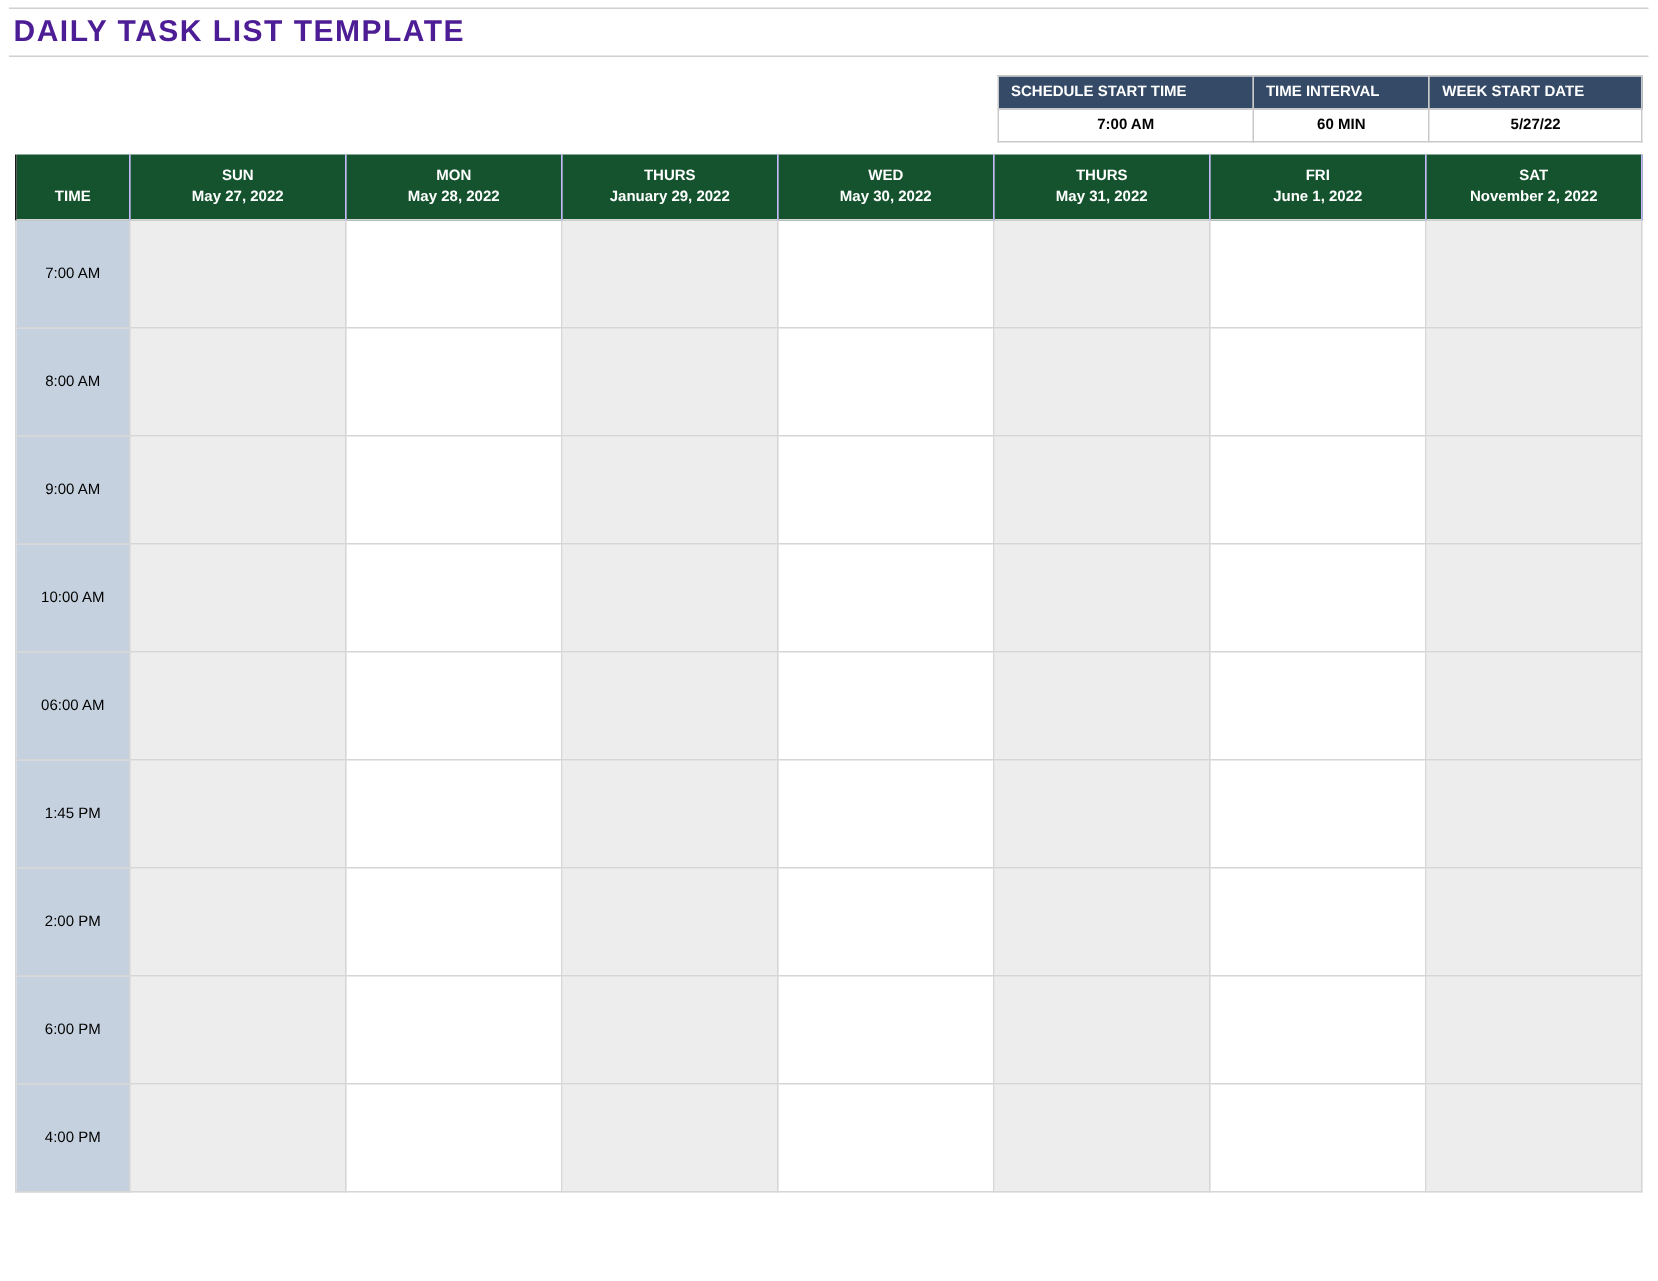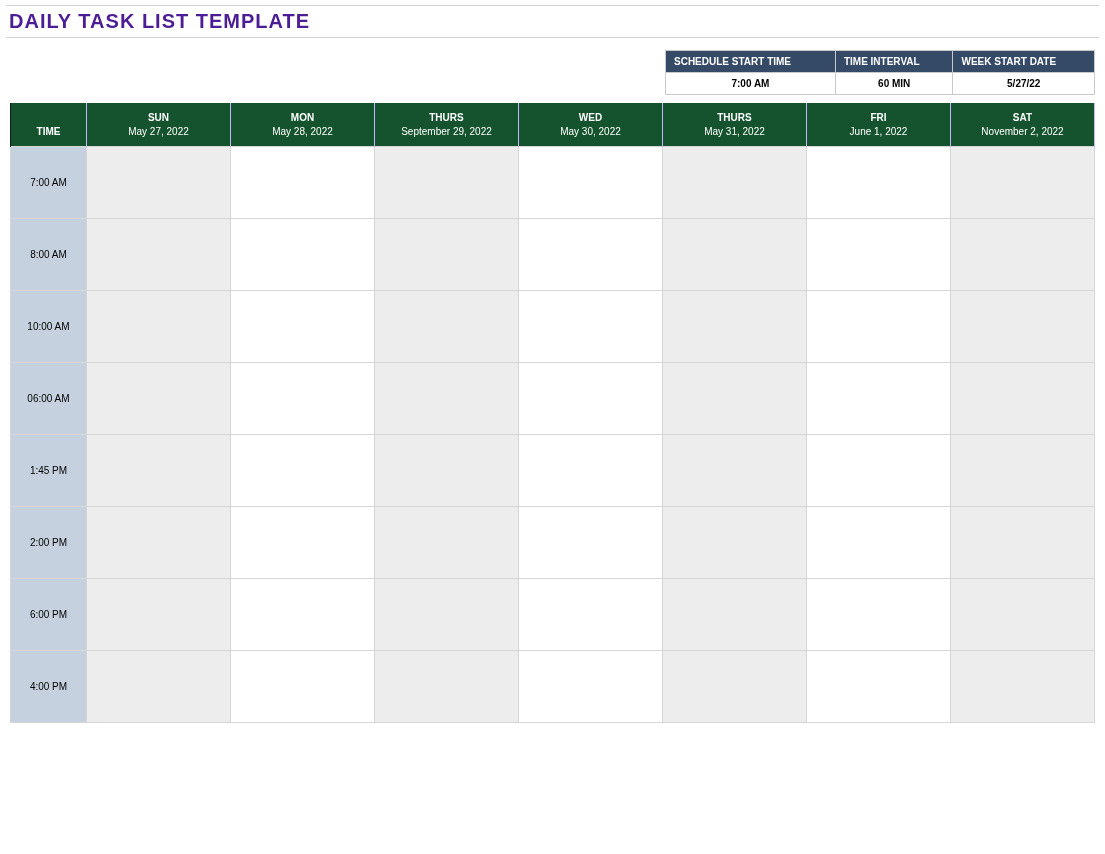--- a/index.html
+++ b/index.html
@@ -76,21 +76,21 @@
   .time-cell {
     background: #c5d1de;
     font-size: 10px;
     font-weight: 400;
     text-align: center;
     color: #000;
     width: 76px;
   }
   .shaded { background: #ededed; }
   .w-day { font-weight: 700; }
-  .w-date { font-weight: 400; }
+  .w-date { font-weight: 700; }
 </style>
 </head>
 <body>
 
 <div class="title">DAILY TASK LIST TEMPLATE</div>
 
 <div class="settings-wrap">
   <table class="settings-table">
     <thead>
       <tr>
@@ -127,21 +127,21 @@
         <th>
           <span class="w-day">SUN</span><br>
           <span class="w-date">May 27, 2022</span>
         </th>
         <th>
           <span class="w-day">MON</span><br>
           <span class="w-date">May 28, 2022</span>
         </th>
         <th>
           <span class="w-day">THURS</span><br>
-          <span class="w-date">September 29, 2022</span>
+          <span class="w-date">January 29, 2022</span>
         </th>
         <th>
           <span class="w-day">WED</span><br>
           <span class="w-date">May 30, 2022</span>
         </th>
         <th>
           <span class="w-day">THURS</span><br>
           <span class="w-date">May 31, 2022</span>
         </th>
         <th>
@@ -171,20 +171,30 @@
         <td class="time-cell">8:00 AM</td>
         <td class="shaded"></td>
         <td></td>
         <td class="shaded"></td>
         <td></td>
         <td class="shaded"></td>
         <td></td>
         <td class="shaded"></td>
       </tr>
 
+      <tr>
+        <td class="time-cell">9:00 AM</td>
+        <td class="shaded"></td>
+        <td></td>
+        <td class="shaded"></td>
+        <td></td>
+        <td class="shaded"></td>
+        <td></td>
+        <td class="shaded"></td>
+      </tr>
 
       <tr>
         <td class="time-cell">10:00 AM</td>
         <td class="shaded"></td>
         <td></td>
         <td class="shaded"></td>
         <td></td>
         <td class="shaded"></td>
         <td></td>
         <td class="shaded"></td>

